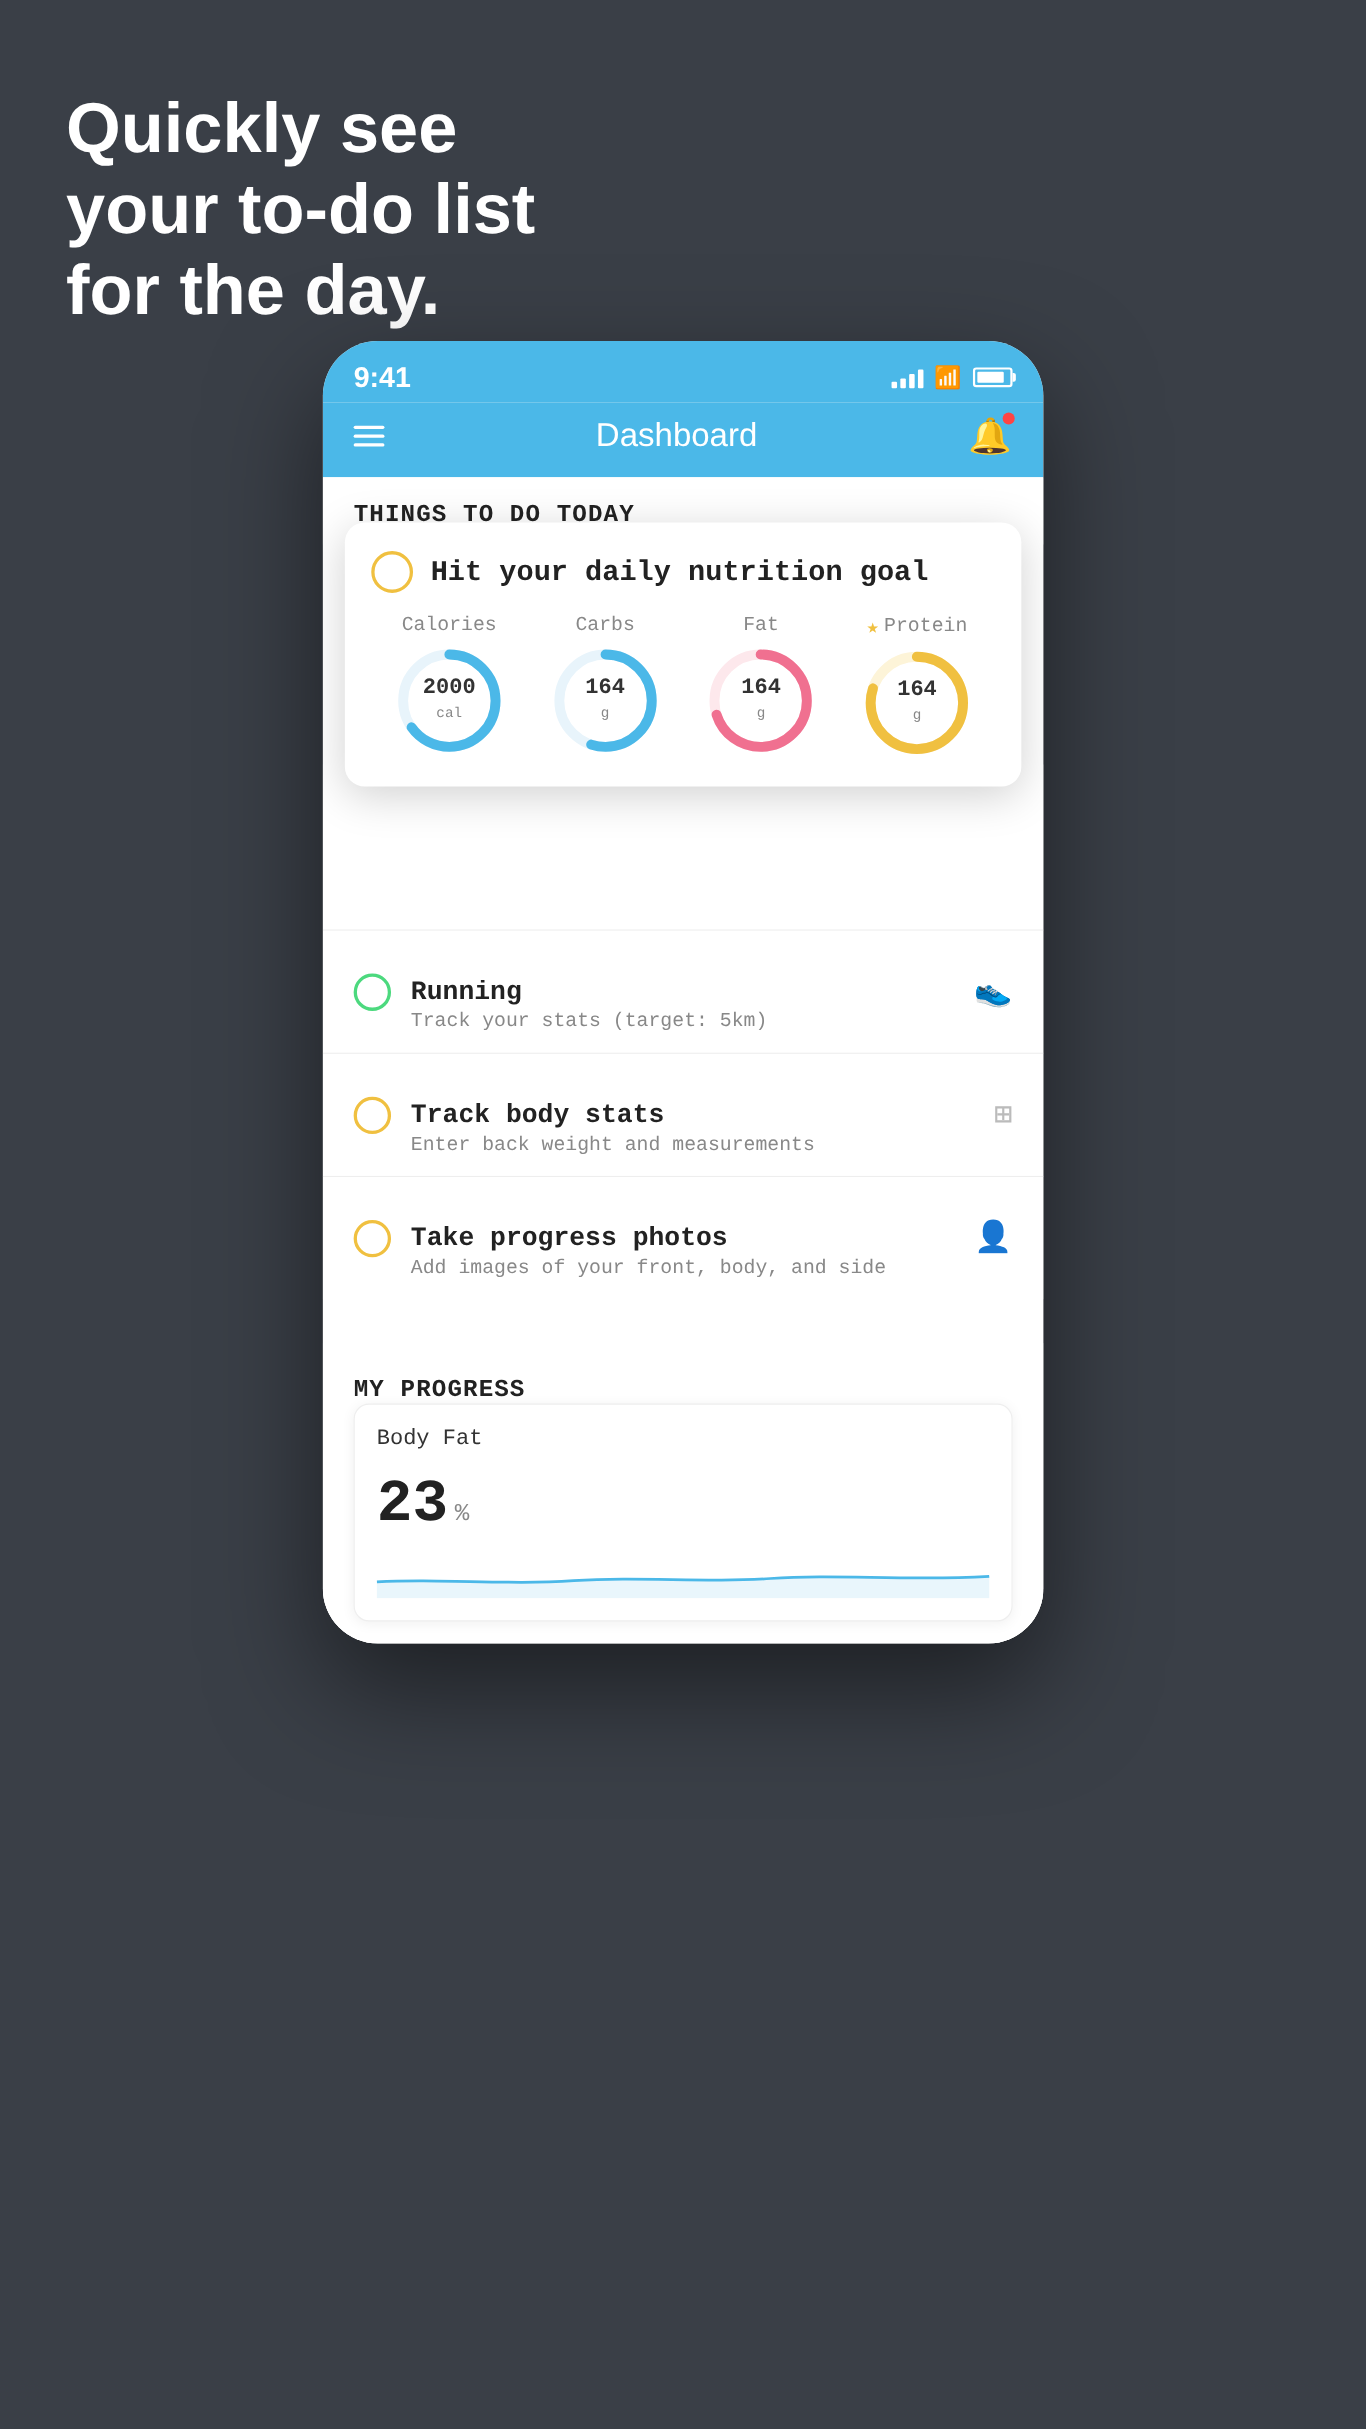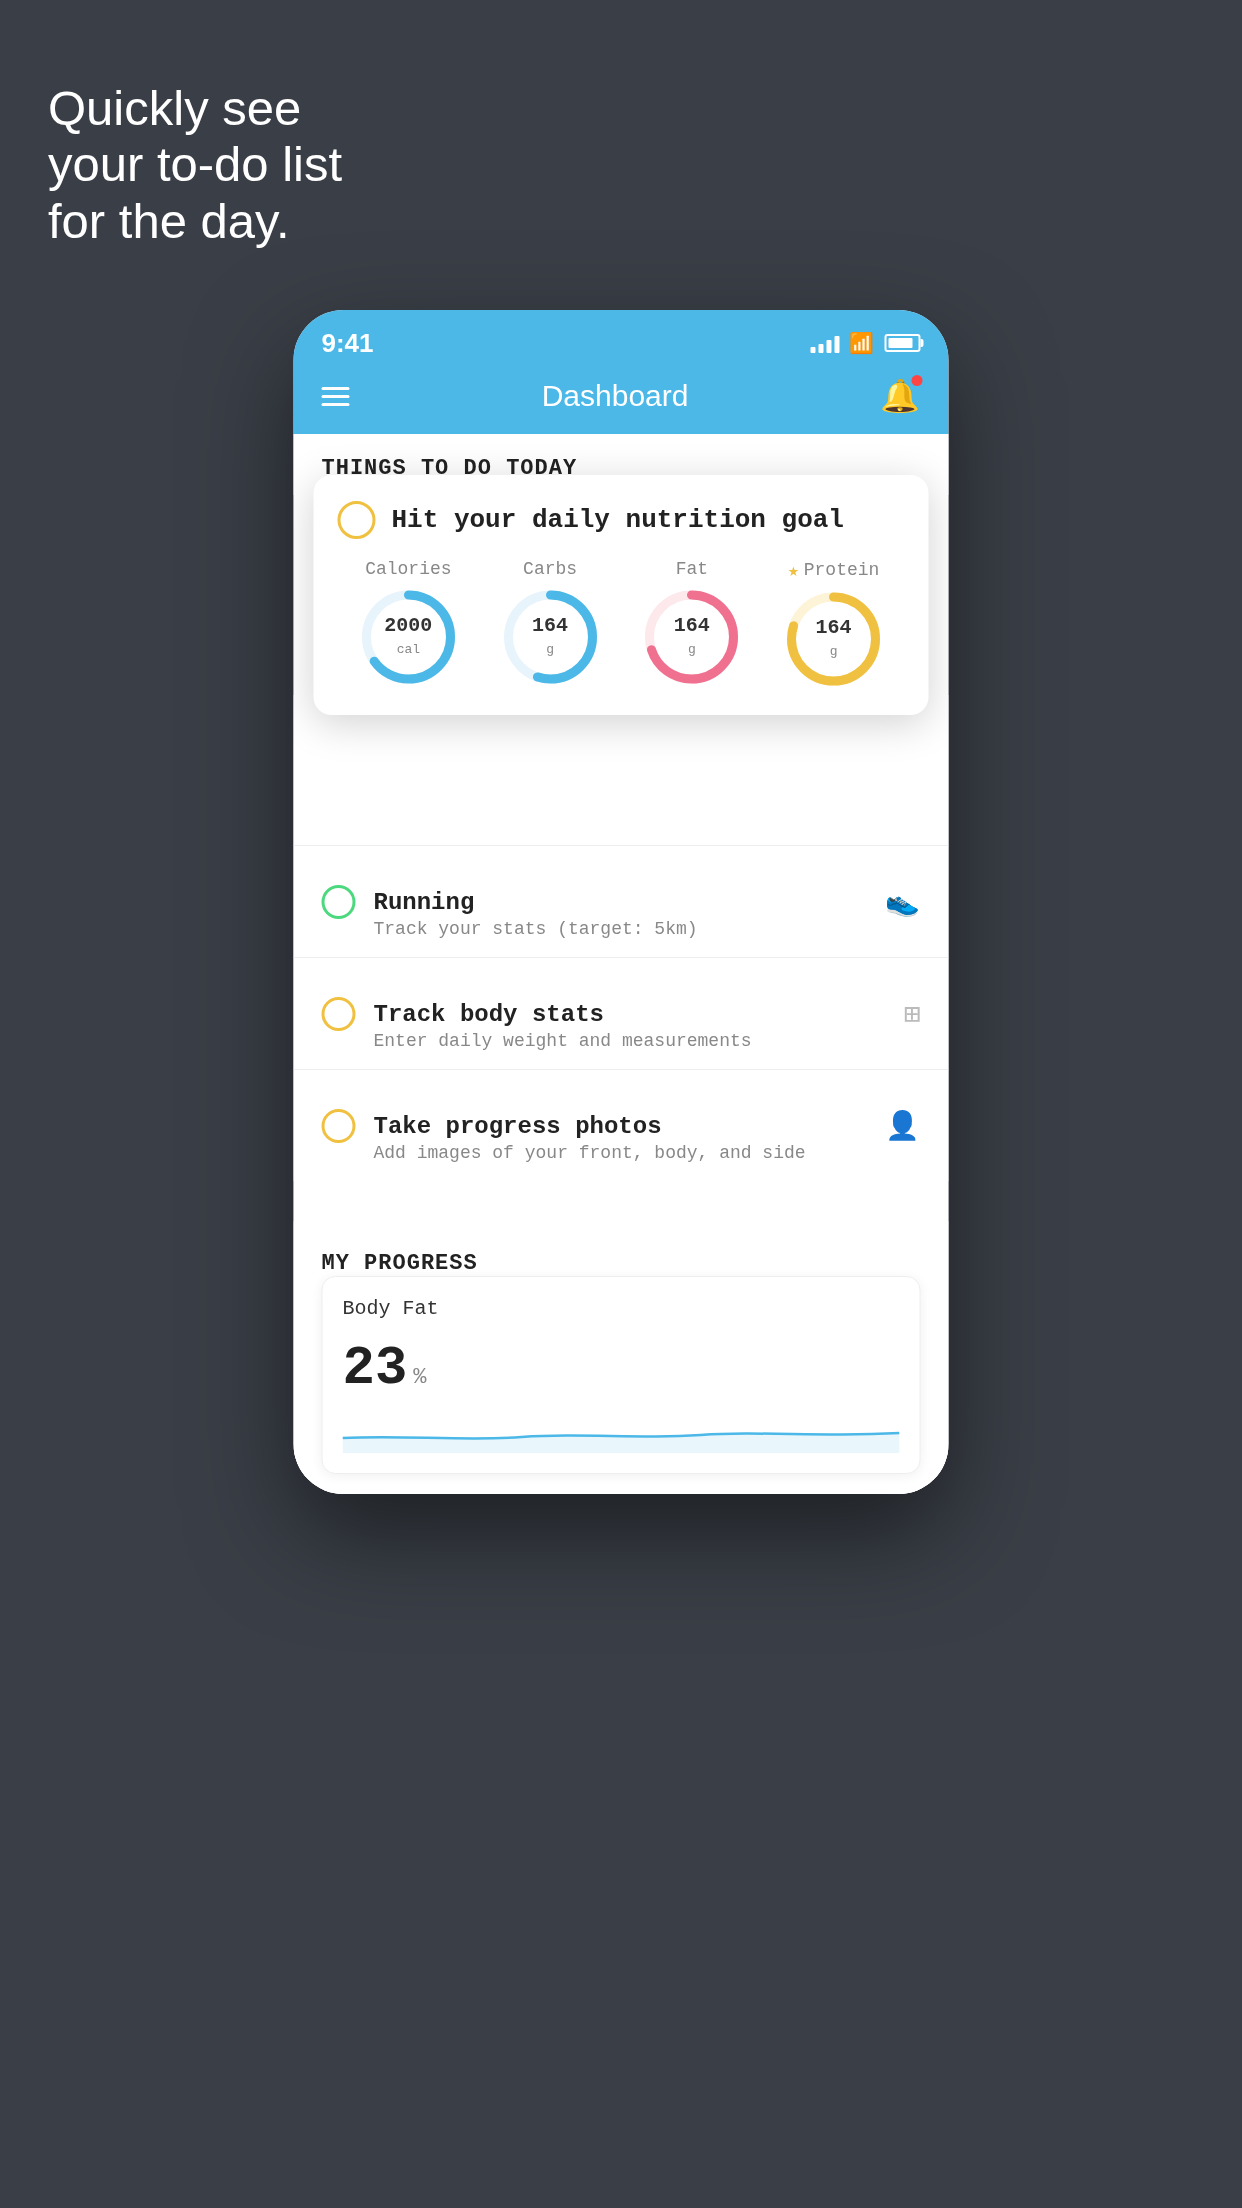--- a/index.html
+++ b/index.html
@@ -10,24 +10,24 @@
       height: 2208px;
       background: #3a3f47;
       font-family: -apple-system, 'Helvetica Neue', Arial, sans-serif;
       position: relative;
       overflow: hidden;
     }
 
     .hero-text {
       position: absolute;
       top: 80px;
-      left: 48px;
+      left: 60px;
       color: white;
-      font-size: 49px;
-      font-weight: 400;
+      font-size: 64px;
+      font-weight: 700;
       line-height: 1.15;
       max-width: 620px;
     }
 
     
     .phone {
       position: absolute;
       top: 310px;
       left: 50%;
       transform: translateX(-50%);
@@ -502,21 +502,21 @@
           <div class="todo-name">Running</div>
           <div class="todo-sub">Track your stats (target: 5km)</div>
         </div>
         <span class="todo-icon">👟</span>
       </div>
 
       <div class="todo-item">
         <div class="todo-circle yellow"></div>
         <div class="todo-text">
           <div class="todo-name">Track body stats</div>
-          <div class="todo-sub">Enter daily weight and measurements</div>
+          <div class="todo-sub">Enter back weight and measurements</div>
         </div>
         <span class="todo-icon">⊞</span>
       </div>
 
       <div class="todo-item">
         <div class="todo-circle yellow"></div>
         <div class="todo-text">
           <div class="todo-name">Take progress photos</div>
           <div class="todo-sub">Add images of your front, body, and side</div>
         </div>

